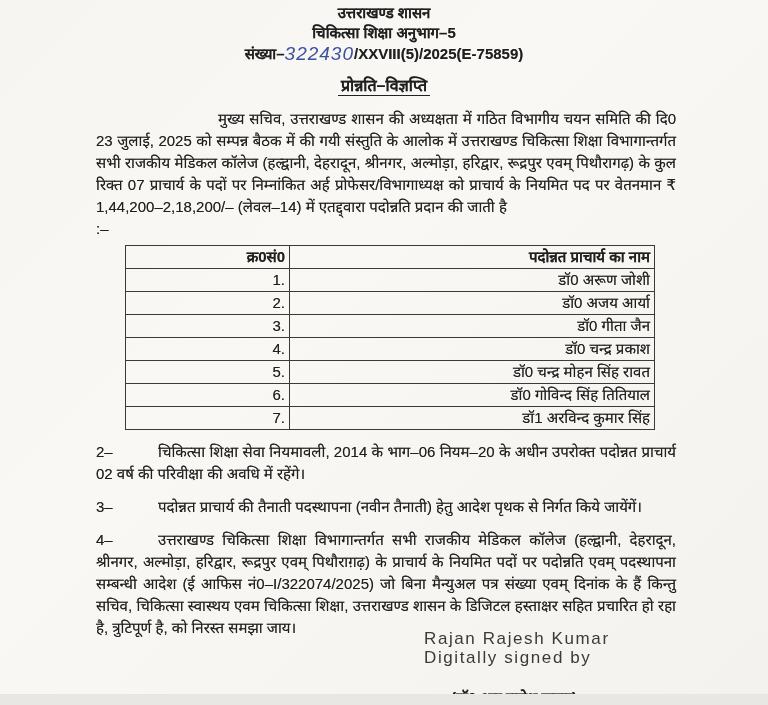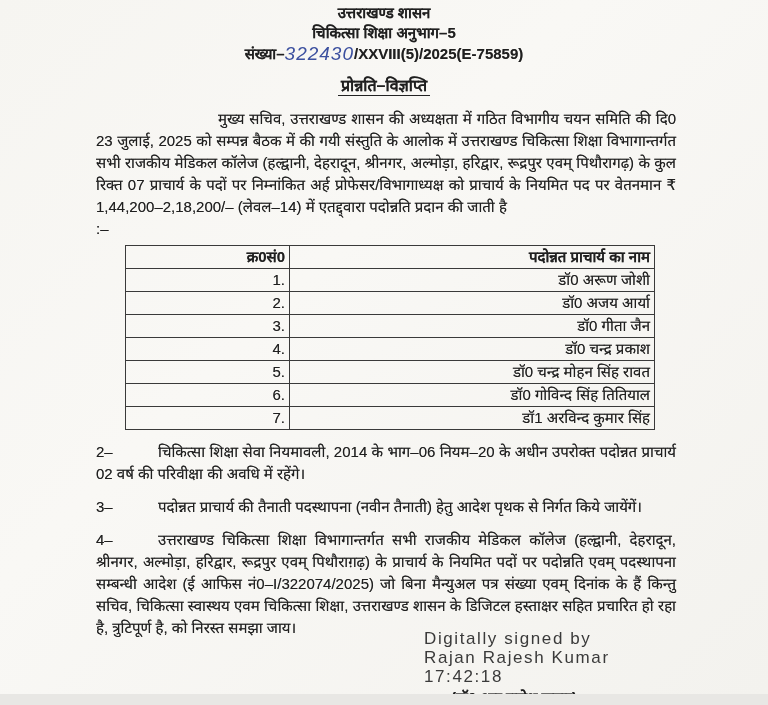--- a/index.html
+++ b/index.html
@@ -131,20 +131,19 @@
     </div>
 
     <p class="numpara"><span class="pnum">2–</span><span>चिकित्सा शिक्षा सेवा नियमावली, 2014 के भाग–06 नियम–20 के अधीन उपरोक्त पदोन्नत प्राचार्य 02 वर्ष की परिवीक्षा की अवधि में रहेंगे।</span></p>
 
     <p class="numpara"><span class="pnum">3–</span><span>पदोन्नत प्राचार्य की तैनाती पदस्थापना (नवीन तैनाती) हेतु आदेश पृथक से निर्गत किये जायेंगें।</span></p>
 
     <p class="numpara"><span class="pnum">4–</span><span>उत्तराखण्ड चिकित्सा शिक्षा विभागान्तर्गत सभी राजकीय मेडिकल कॉलेज (हल्द्वानी, देहरादून, श्रीनगर, अल्मोड़ा, हरिद्वार, रूद्रपुर एवम् पिथौराग़ढ़) के प्राचार्य के नियमित पदों पर पदोन्नति एवम् पदस्थापना सम्बन्धी आदेश (ई आफिस नं0–I/322074/2025) जो बिना मैन्युअल पत्र संख्या एवम् दिनांक के हैं किन्तु सचिव, चिकित्सा स्वास्थय एवम चिकित्सा शिक्षा, उत्तराखण्ड शासन के डिजिटल हस्ताक्षर सहित प्रचारित हो रहा है, त्रुटिपूर्ण है, को निरस्त समझा जाय।</span></p>
   </div>
 
   <div class="sig">
+    <div>Rajan Rajesh Kumar</div>
     <div>Digitally signed by</div>
-    <div>Rajan Rajesh Kumar</div>
-    <div>17:42:18</div>
   </div>
 
   <div class="sig-name">(डॉ0 आर राजेश कुमार)</div>
 
 </div>
 
 </body></html>

